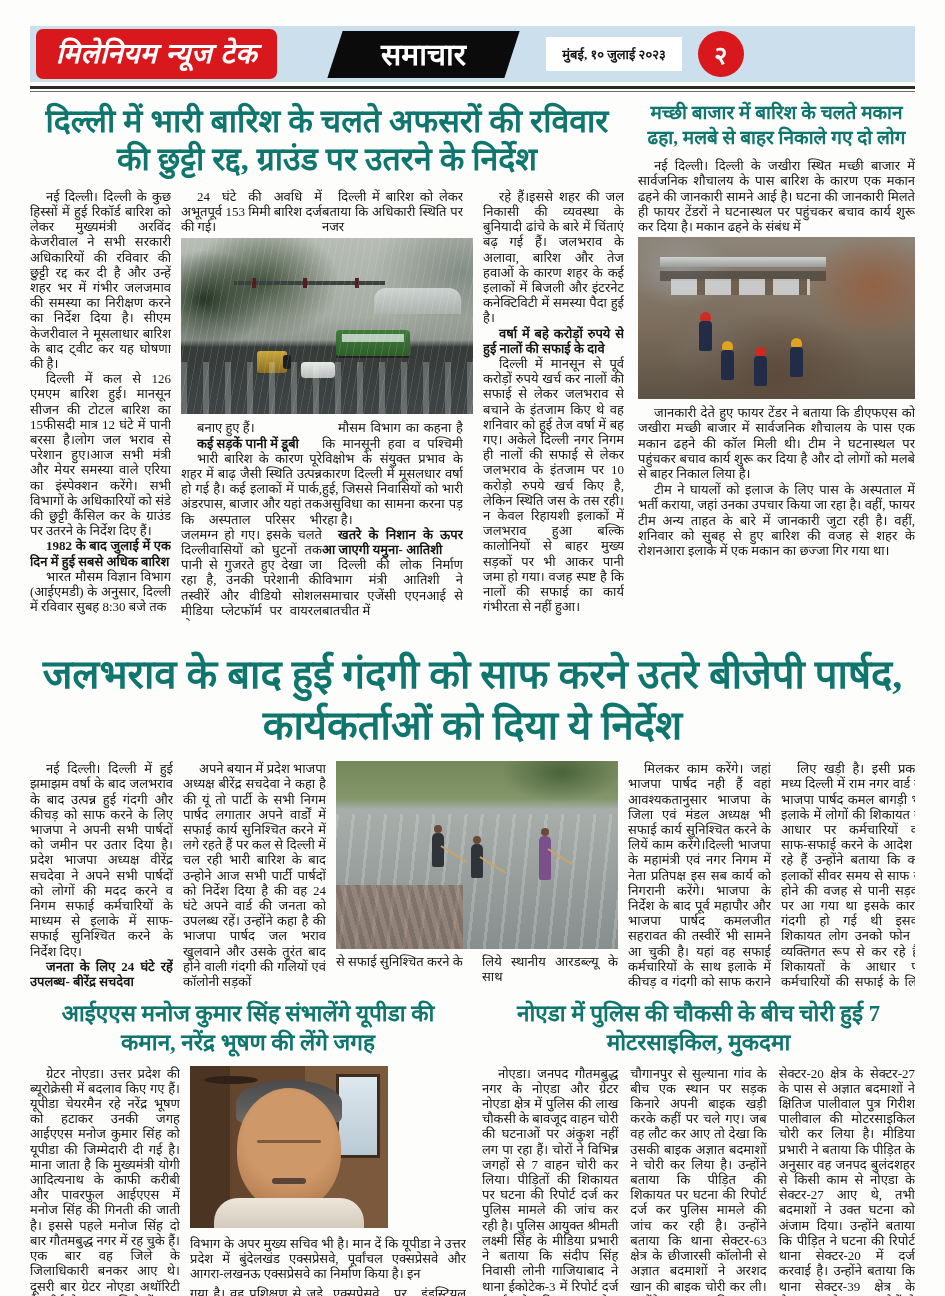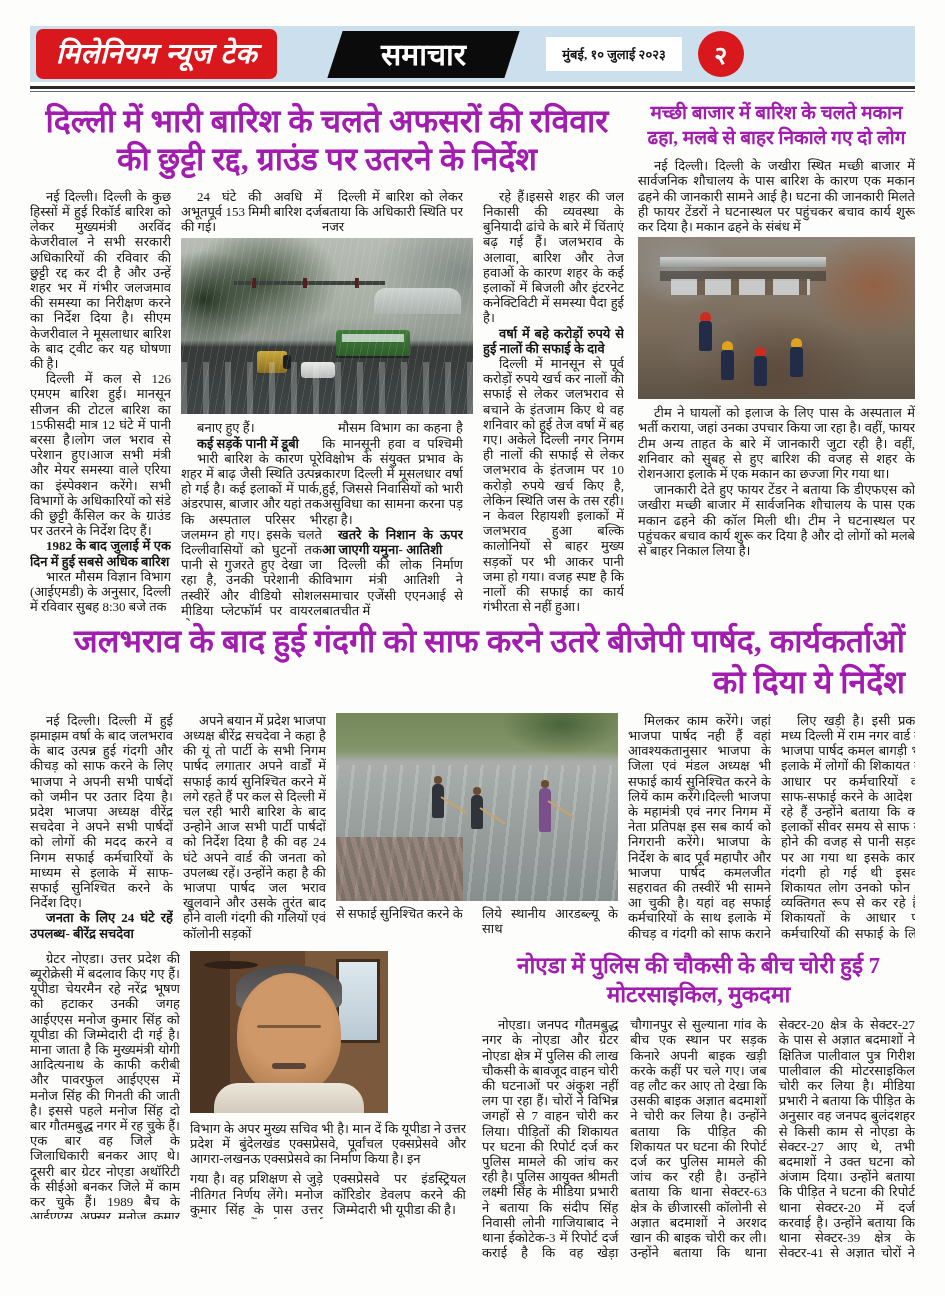--- a/index.html
+++ b/index.html
@@ -18,40 +18,40 @@
   .skew span { display:inline-block; transform:skewX(18deg); color:#fff; font-weight:bold;
     font-size:30px; line-height:1.1; font-family:"Liberation Sans","DejaVu Sans",sans-serif; }
   .datebox { background:#fff; font-weight:bold; font-size:13px; padding:8px 16px; margin-left:34px; white-space:nowrap; }
   .pagenum { width:46px; height:46px; border-radius:50%; background:#d8181c; color:#fff;
     display:flex; align-items:center; justify-content:center; font-size:25px; font-weight:bold; margin-left:16px; }
   .mast-rule { border-top:3px solid #2a2a2a; border-bottom:1px solid #6a6a6a; height:6px; margin-top:4px; }
 
   
   p.body { font-size:13px; line-height:15.2px; text-align:justify; text-indent:16px; margin:0; }
   p.sub  { font-weight:bold; }
-  h1,h2 { font-weight:bold; color:#a21caf; text-align:center; }
+  h1,h2 { font-weight:bold; color:#0f766e; text-align:center; }
 
   
   .row1 { display:flex; gap:14px; margin-top:6px; }
   .a1 { width:594px; }
   .a1 h1 { font-size:32px; line-height:1.2; margin:4px 6px 10px; }
   .a1-body { display:flex; gap:10px; height:432px; overflow:hidden; }
   .a1 .col { width:141px; flex:none; overflow:hidden; }
   .a1-mid { width:292px; flex:none; display:flex; flex-direction:column; }
   .midrow { display:flex; }
   .midrow.grow { flex:1; overflow:hidden; }
   .half { width:141px; flex:none; overflow:hidden; }
 
   
   .a2 { flex:1; overflow:hidden; }
   .a2 h2 { font-size:19px; line-height:1.32; margin:2px 4px 8px; }
   .a2 p.body { margin-bottom:1px; }
 
   
-  .a3 h2 { font-size:32px; line-height:1.28; margin:0 10px 10px;text-align:right; }
+  .a3 h2 { font-size:40px; line-height:1.28; margin:28px 10px 10px; }
   .a3-body { display:flex; gap:10px; height:228px; overflow:hidden; }
   .a3-body .col { width:143px; flex:none; overflow:hidden; }
   .a3-mid { width:282px; flex:none; display:flex; flex-direction:column; }
   .a3-capt { display:flex; gap:10px; margin-top:5px; }
   .a3-capt p { width:136px; text-indent:0; }
 
   
   .row3 { display:flex; gap:16px; margin-top:10px; }
   .a4 { width:436px; }
   .a4 h2, .a5 h2 { font-size:22.5px; line-height:1.3; margin:0 4px 8px; }
@@ -213,22 +213,22 @@
       <h2>मच्छी बाजार में बारिश के चलते मकान ढहा, मलबे से बाहर निकाले गए दो लोग</h2>
       <p class="body">नई दिल्ली। दिल्ली के जखीरा स्थित मच्छी बाजार में सार्वजनिक शौचालय के पास बारिश के कारण एक मकान ढहने की जानकारी सामने आई है। घटना की जानकारी मिलते ही फायर टेंडरों ने घटनास्थल पर पहुंचकर बचाव कार्य शुरू कर दिया है। मकान ढहने के संबंध में</p>
       <div class="photo photo2">
         <div class="p2-beam"></div>
         <div class="p2-slits"></div>
         <div class="ff ff1"></div>
         <div class="ff ff2 red"></div>
         <div class="ff ff3"></div>
         <div class="ff ff4 red"></div>
       </div>
+      <p class="body">जानकारी देते हुए फायर टेंडर ने बताया कि डीएफएस को जखीरा मच्छी बाजार में सार्वजनिक शौचालय के पास एक मकान ढहने की कॉल मिली थी। टीम ने घटनास्थल पर पहुंचकर बचाव कार्य शुरू कर दिया है और दो लोगों को मलबे से बाहर निकाल लिया है।</p>
       <p class="body">टीम ने घायलों को इलाज के लिए पास के अस्पताल में भर्ती कराया, जहां उनका उपचार किया जा रहा है। वहीं, फायर टीम अन्य ताहत के बारे में जानकारी जुटा रही है। वहीं, शनिवार को सुबह से हुए बारिश की वजह से शहर के रोशनआरा इलाके में एक मकान का छज्जा गिर गया था।</p>
-      <p class="body">जानकारी देते हुए फायर टेंडर ने बताया कि डीएफएस को जखीरा मच्छी बाजार में सार्वजनिक शौचालय के पास एक मकान ढहने की कॉल मिली थी। टीम ने घटनास्थल पर पहुंचकर बचाव कार्य शुरू कर दिया है और दो लोगों को मलबे से बाहर निकाल लिया है।</p>
     </article>
   </section>
 
   <section class="a3">
     <h2 class="banner">जलभराव के बाद हुई गंदगी को साफ करने उतरे बीजेपी पार्षद, कार्यकर्ताओं को दिया ये निर्देश</h2>
     <div class="a3-body">
 
       <div class="col">
         <p class="body">नई दिल्ली। दिल्ली में हुई झमाझम वर्षा के बाद जलभराव के बाद उत्पन्न हुई गंदगी और कीचड़ को साफ करने के लिए भाजपा ने अपनी सभी पार्षदों को जमीन पर उतार दिया है। प्रदेश भाजपा अध्यक्ष वीरेंद्र सचदेवा ने अपने सभी पार्षदों को लोगों की मदद करने व निगम सफाई कर्मचारियों के माध्यम से इलाके में साफ-सफाई सुनिश्चित करने के निर्देश दिए।</p>
         <p class="body sub">जनता के लिए 24 घंटे रहें उपलब्ध- बीरेंद्र सचदेवा</p>
@@ -258,20 +258,21 @@
 
       <div class="col">
         <p class="body">लिए खड़ी है। इसी प्रकार मध्य दिल्ली में राम नगर वार्ड के भाजपा पार्षद कमल बागड़ी भी इलाके में लोगों की शिकायत के आधार पर कर्मचारियों को साफ-सफाई करने के आदेश दे रहे हैं उन्होंने बताया कि कई इलाकों सीवर समय से साफ ना होने की वजह से पानी सड़कों पर आ गया था इसके कारण गंदगी हो गई थी इसकी शिकायत लोग उनको फोन व व्यक्तिगत रूप से कर रहे हैं। शिकायतों के आधार पर कर्मचारियों की सफाई के लिए लगाया जा रहा है।</p>
       </div>
     </div>
   </section>
 
   <section class="row3">
 
     <article class="a4">
+      <h2>आईएएस मनोज कुमार सिंह संभालेंगे यूपीडा की कमान, नरेंद्र भूषण की लेंगे जगह</h2>
       <div class="a4-body">
         <div class="colA">
           <p class="body">ग्रेटर नोएडा। उत्तर प्रदेश की ब्यूरोक्रेसी में बदलाव किए गए हैं। यूपीडा चेयरमैन रहे नरेंद्र भूषण को हटाकर उनकी जगह आईएएस मनोज कुमार सिंह को यूपीडा की जिम्मेदारी दी गई है। माना जाता है कि मुख्यमंत्री योगी आदित्यनाथ के काफी करीबी और पावरफुल आईएएस में मनोज सिंह की गिनती की जाती है। इससे पहले मनोज सिंह दो बार गौतमबुद्ध नगर में रह चुके हैं। एक बार वह जिले के जिलाधिकारी बनकर आए थे। दूसरी बार ग्रेटर नोएडा अथॉरिटी के सीईओ बनकर जिले में काम कर चुके हैं। 1989 बैच के आईएएस अफ्सर मनोज कुमार  सिंह को यूपीडा का सीईओ नियुक्त किया</p>
         </div>
         <div class="a4-mid">
           <div class="a4-top">
             <div class="photo photo4">
               <div class="p4-window"></div>
               <div class="p4-fan"></div>
               <div class="p4-hair"></div>

